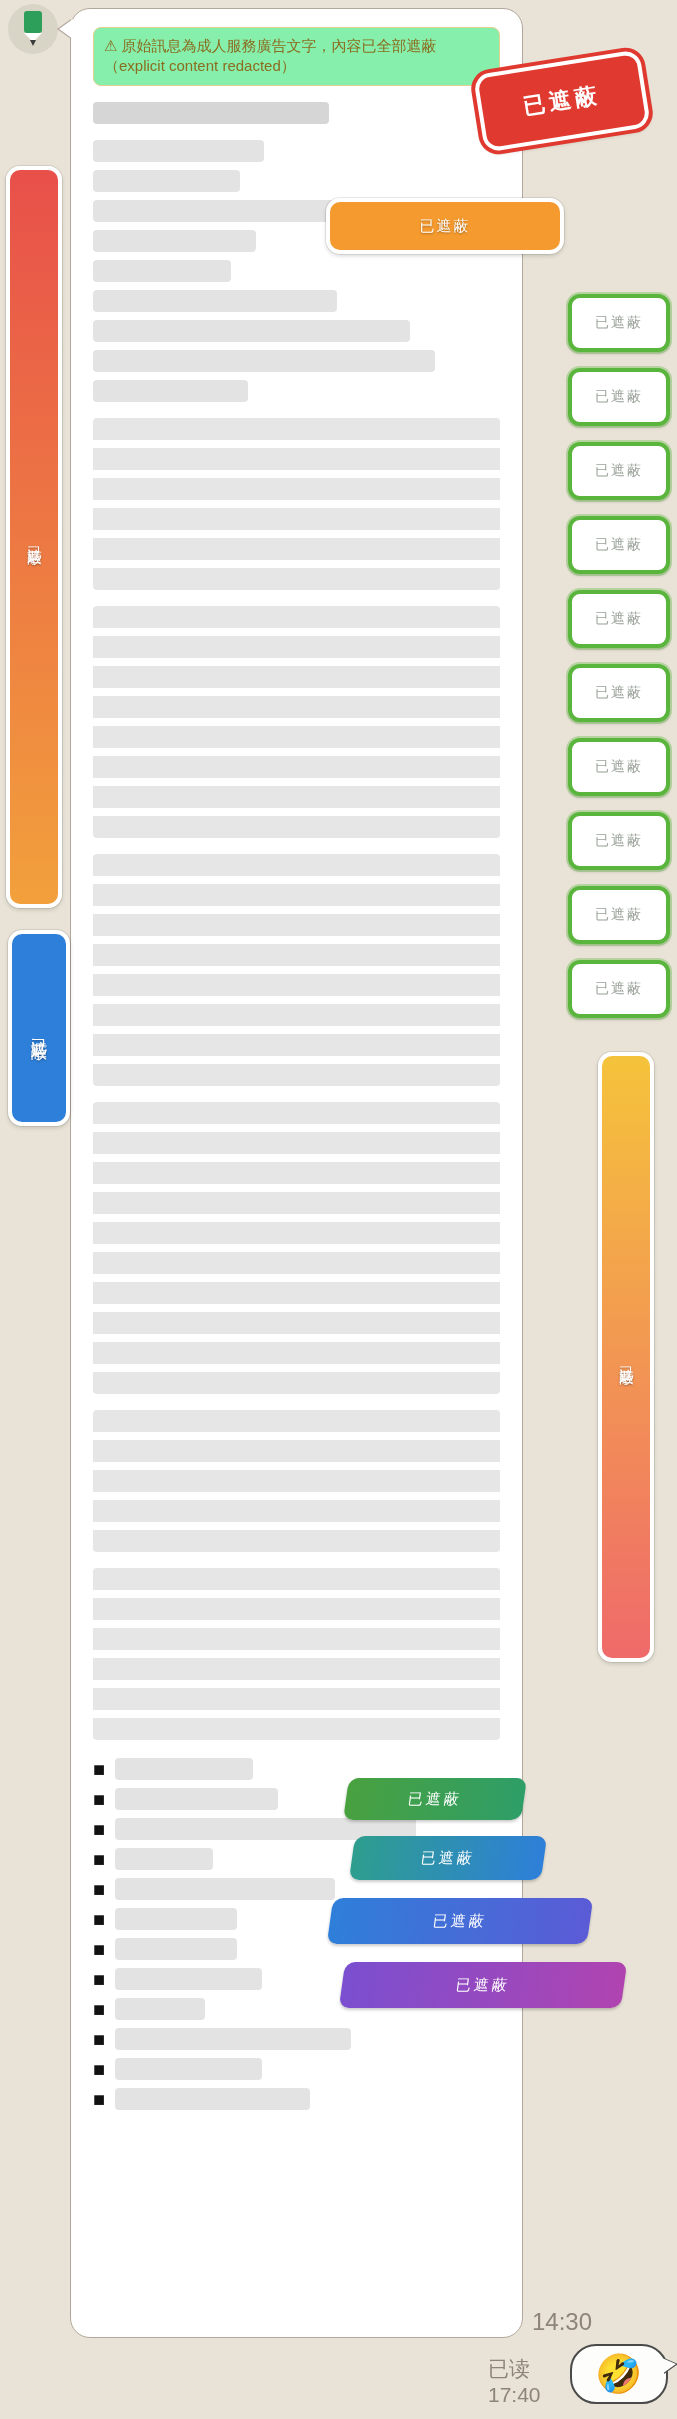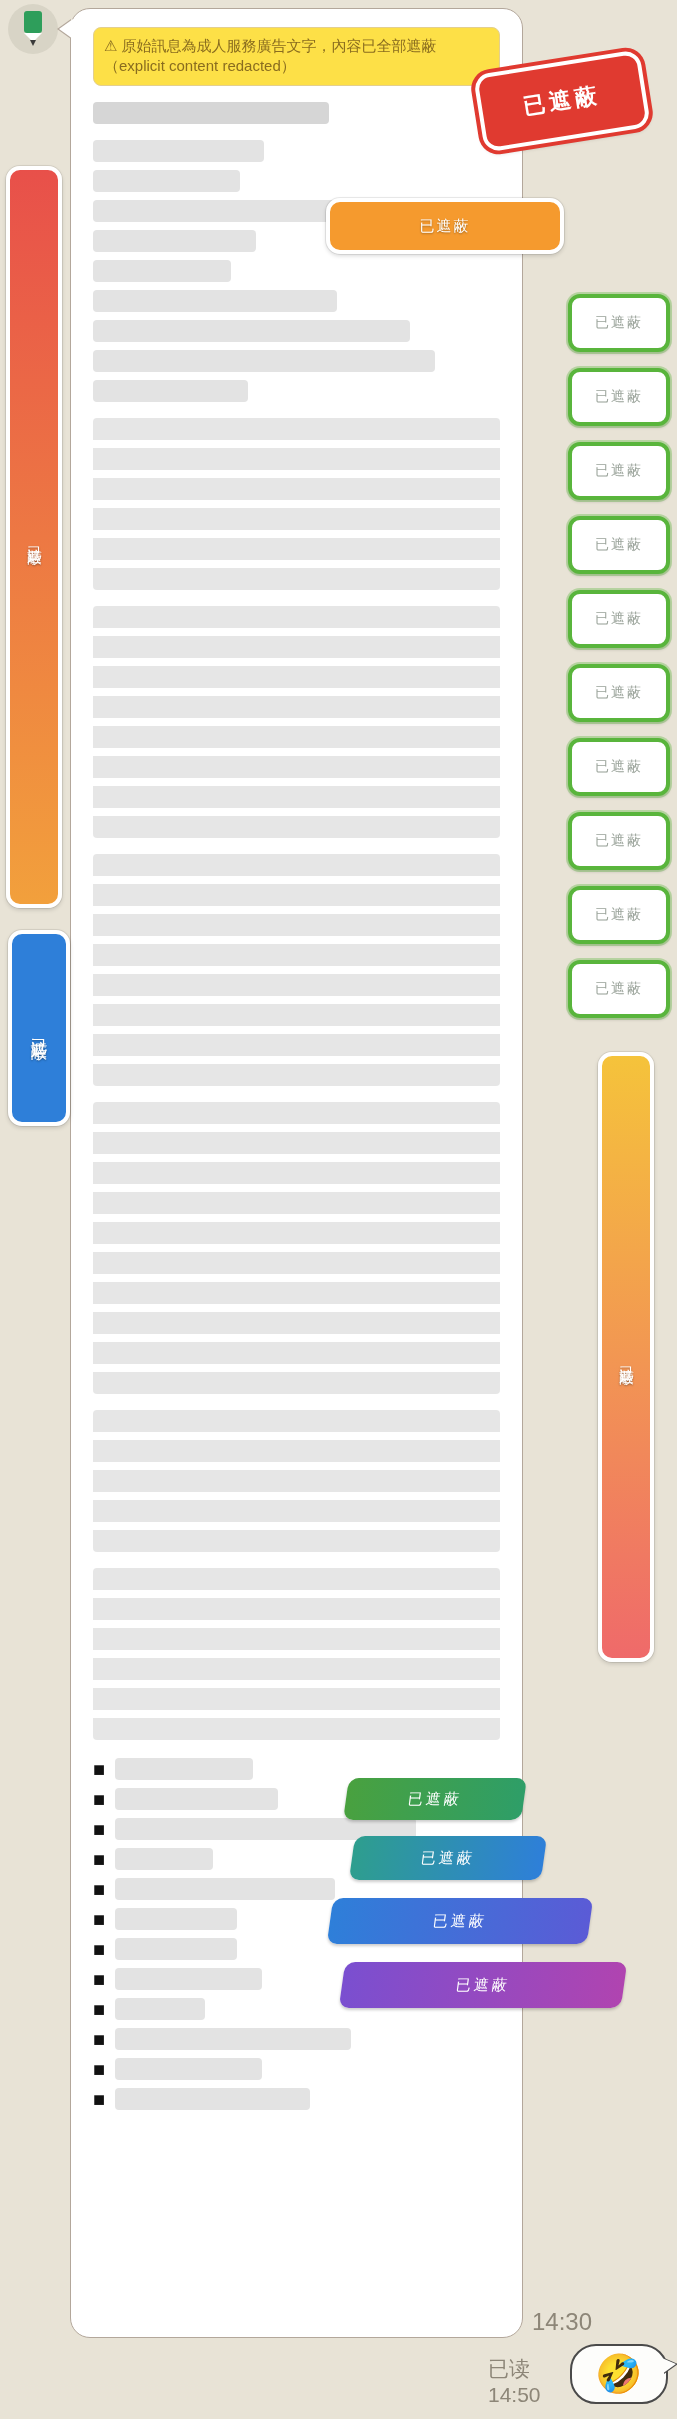--- a/index.html
+++ b/index.html
@@ -14,21 +14,21 @@
   
   .avatar{position:absolute;left:8px;top:4px;width:50px;height:50px;border-radius:50%;
     background:#d8d4c6;display:flex;align-items:center;justify-content:center;}
   
   .bubble{position:absolute;left:70px;top:8px;width:453px;height:2330px;background:#fff;
     border:1.5px solid #b3a79b;border-radius:20px;box-sizing:border-box;
     padding:18px 22px;display:flex;flex-direction:column;gap:16px;}
   .bubble .tail{position:absolute;left:-12px;top:10px;width:0;height:0;
     border-top:10px solid transparent;border-bottom:10px solid transparent;
     border-right:14px solid #fff;filter:drop-shadow(-1.5px 0 0 #b3a79b);}
-  .banner{background:#fde047;border:1px solid #e3cf8f;border-radius:8px;
+  .banner{background:#86efac;border:1px solid #e3cf8f;border-radius:8px;
     color:#8a6d1f;font-size:15px;line-height:1.35;padding:8px 10px;}
   .bar{height:22px;border-radius:4px;background:#e3e3e3;}
   .title-bar{width:58%;background:#d6d6d6;}
   .fields{display:flex;flex-direction:column;gap:8px;}
   .para{border-radius:4px;background:repeating-linear-gradient(#e6e6e6 0 22px, transparent 22px 30px);}
   .bullets{display:flex;flex-direction:column;gap:8px;margin-top:2px;}
   .brow{display:flex;align-items:center;gap:10px;}
   .brow .mark{color:#111;font-size:20px;line-height:22px;}
   .brow .bar{flex:none;}
   
@@ -208,18 +208,18 @@
 <div class="slant s3" style="left:330px;top:1898px;width:260px;height:46px;">
     <span>已遮蔽</span>
   </div>
 <div class="slant s4" style="left:342px;top:1962px;width:282px;height:46px;">
     <span>已遮蔽</span>
   </div>
 
 <div class="time">14:30</div>
 <div class="read">
   <div>已读</div>
-  <div>14:50</div>
+  <div>17:40</div>
 </div>
 <div class="sticker">
   <span>🤣</span>
   <div class="stail"></div>
 </div>
 
 </body></html>

